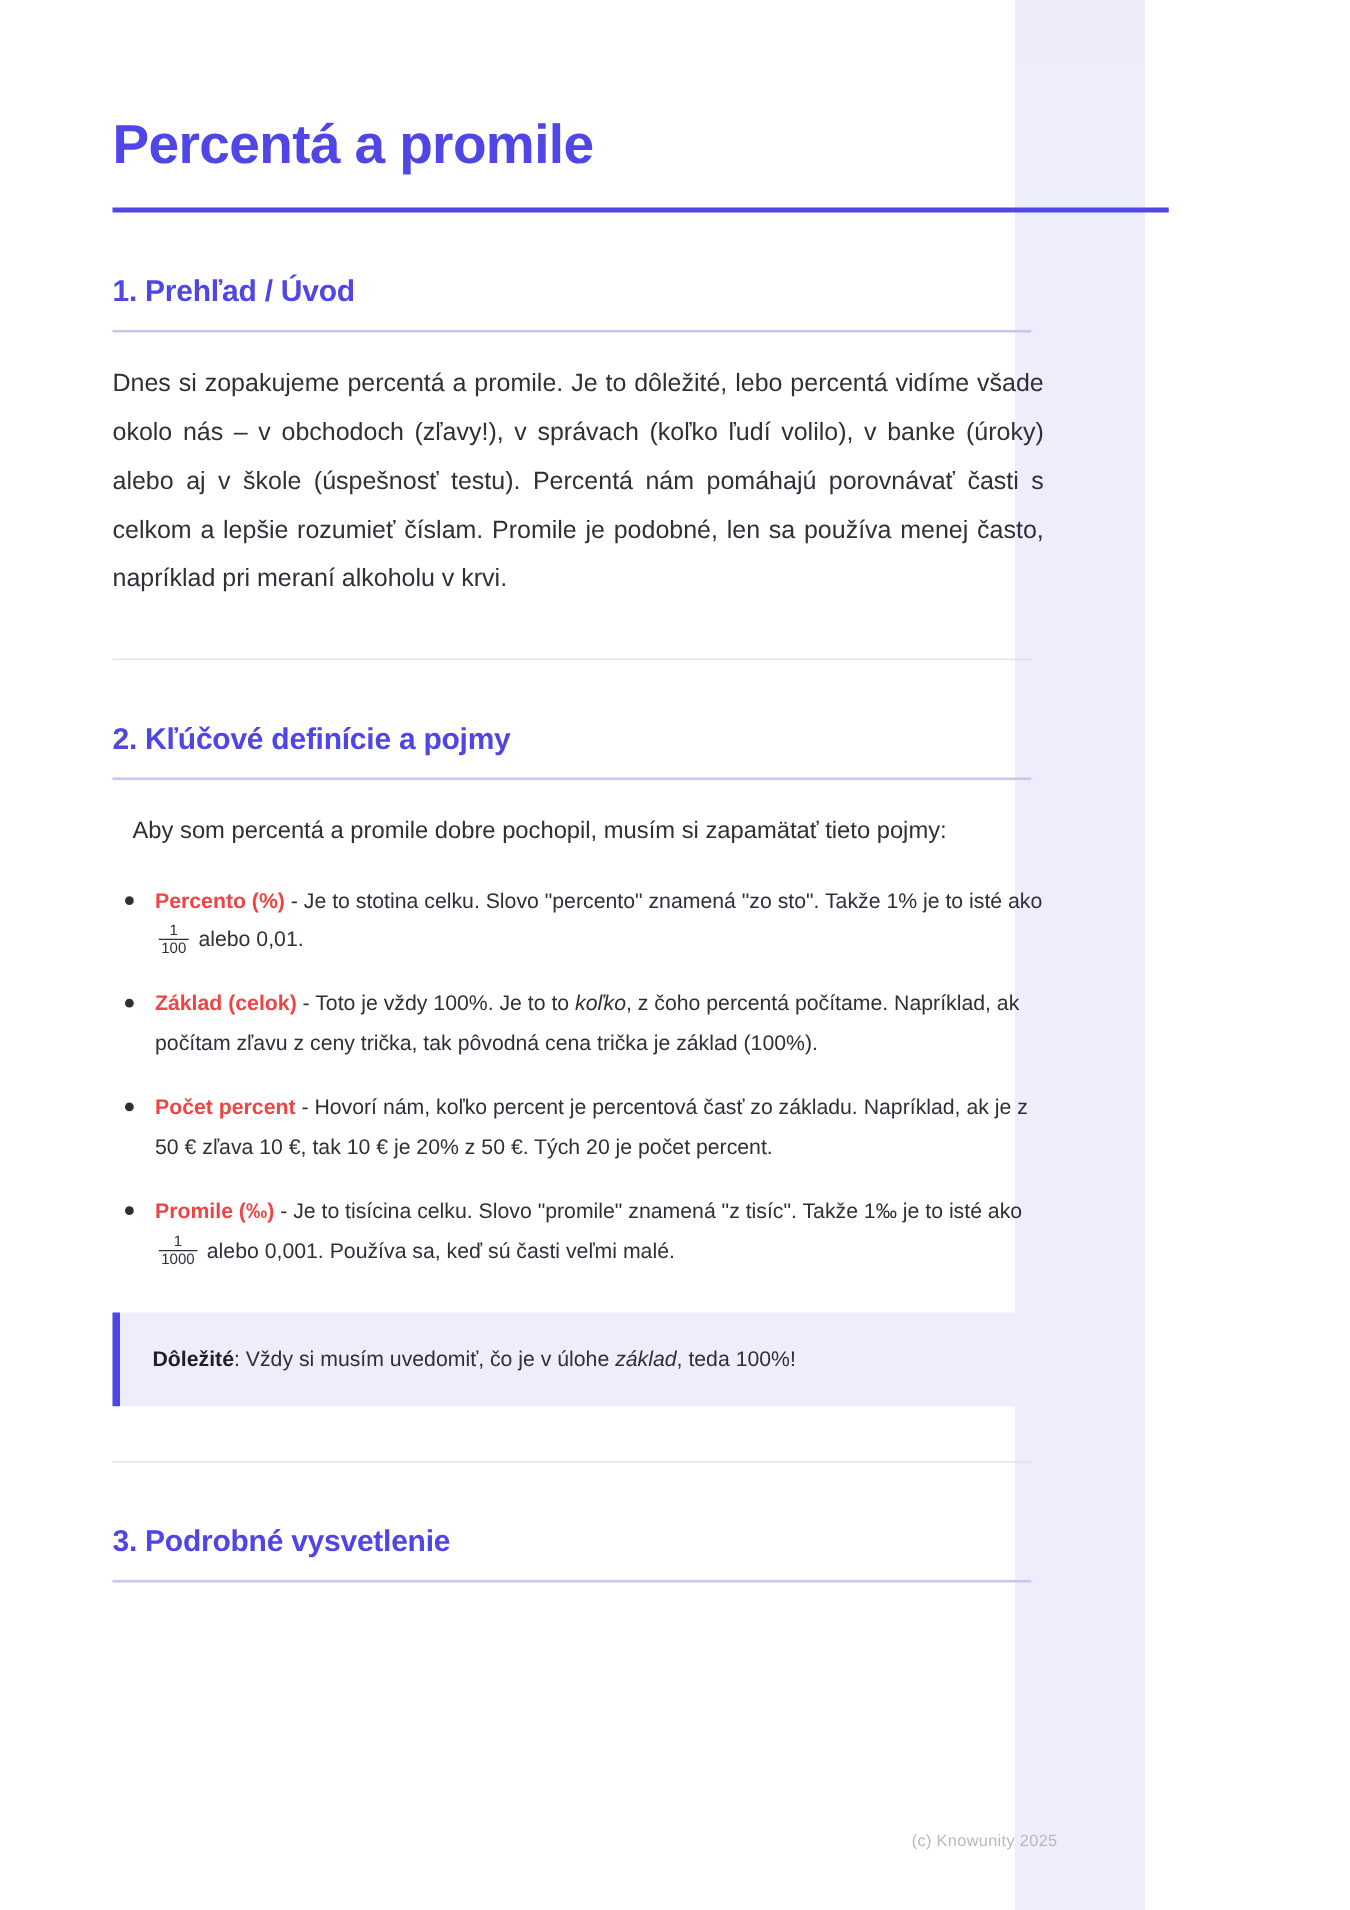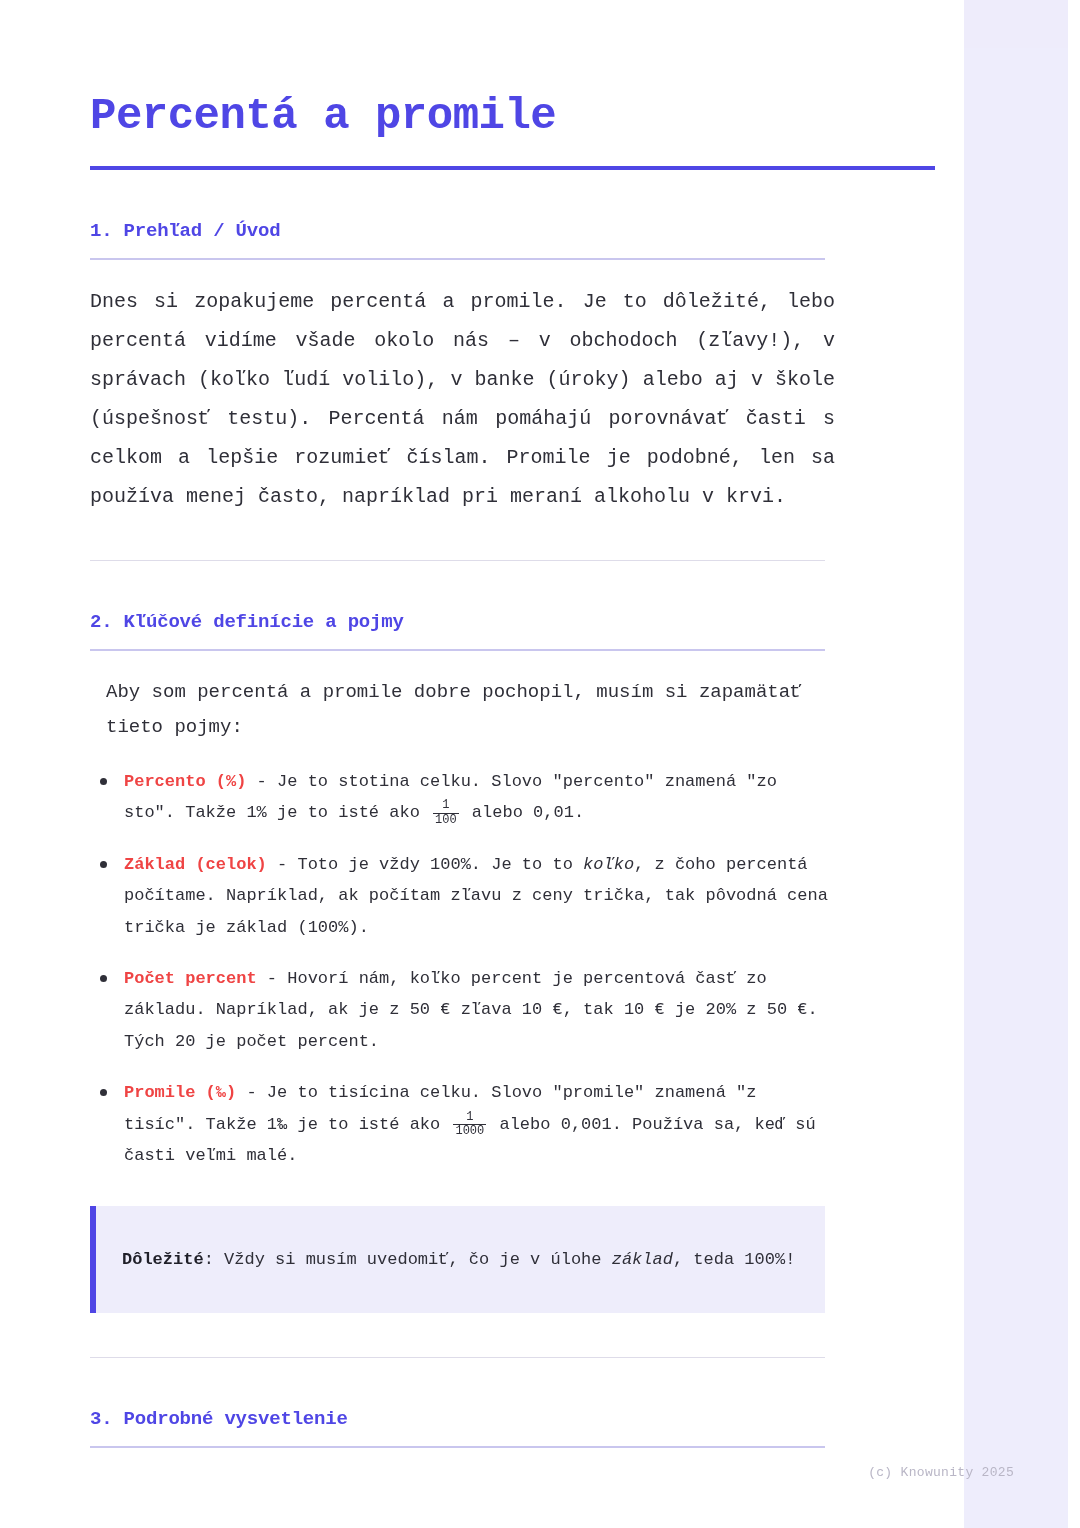--- a/index.html
+++ b/index.html
@@ -10,24 +10,23 @@
     width: 1080px;
     height: 1528px;
     background: #ffffff;
     font-family: "Liberation Sans", sans-serif;
     color: #2b2b33;
     position: relative;
     overflow: hidden;
   }
   .page {
     position: relative;
-    width: 1068px;
+    width: 916px;
     height: 1528px;
     box-sizing: border-box;
-    font-family: Liberation Mono, monospace;
   }
   
   .side-strip {
     position: absolute;
     top: 0;
     right: 0;
     width: 104px;
     height: 100%;
     background: #eeecfb;
   }
@@ -54,21 +53,21 @@
     margin: 92px 0 0 0;
     letter-spacing: -0.5px;
   }
   .title-rule {
     margin-top: 26px;
     height: 4px;
     background: #4f46e5;
     width: 845px;
   }
   h2.section-title {
-    font-size: 19px;
+    font-size: 24px;
     font-weight: bold;
     color: #4f46e5;
     margin: 50px 0 0 0;
     letter-spacing: -0.2px;
   }
   .section-rule {
     margin-top: 16px;
     height: 2px;
     background: #c9c6ee;
     width: 735px;
@@ -142,31 +141,31 @@
   .frac .den {
     display: block;
     padding: 0 2px;
   }
   .callout {
     margin-top: 34px;
     width: 735px;
     box-sizing: border-box;
     background: #eeedfb;
     border-left: 6px solid #4f46e5;
-    padding: 40px 26px;
+    padding: 24px 26px;
     font-size: 17px;
     line-height: 1.6;
     color: #2f2f38;
   }
   .callout b {
     color: #1f1f28;
   }
   .watermark {
     position: absolute;
-    right: 54px;
+    right: 70px;
     bottom: 48px;
     font-size: 13px;
     color: #b9b6c6;
     letter-spacing: 0.3px;
   }
   .bottom-space {
     height: 40px;
   }
 </style>
 </head>

